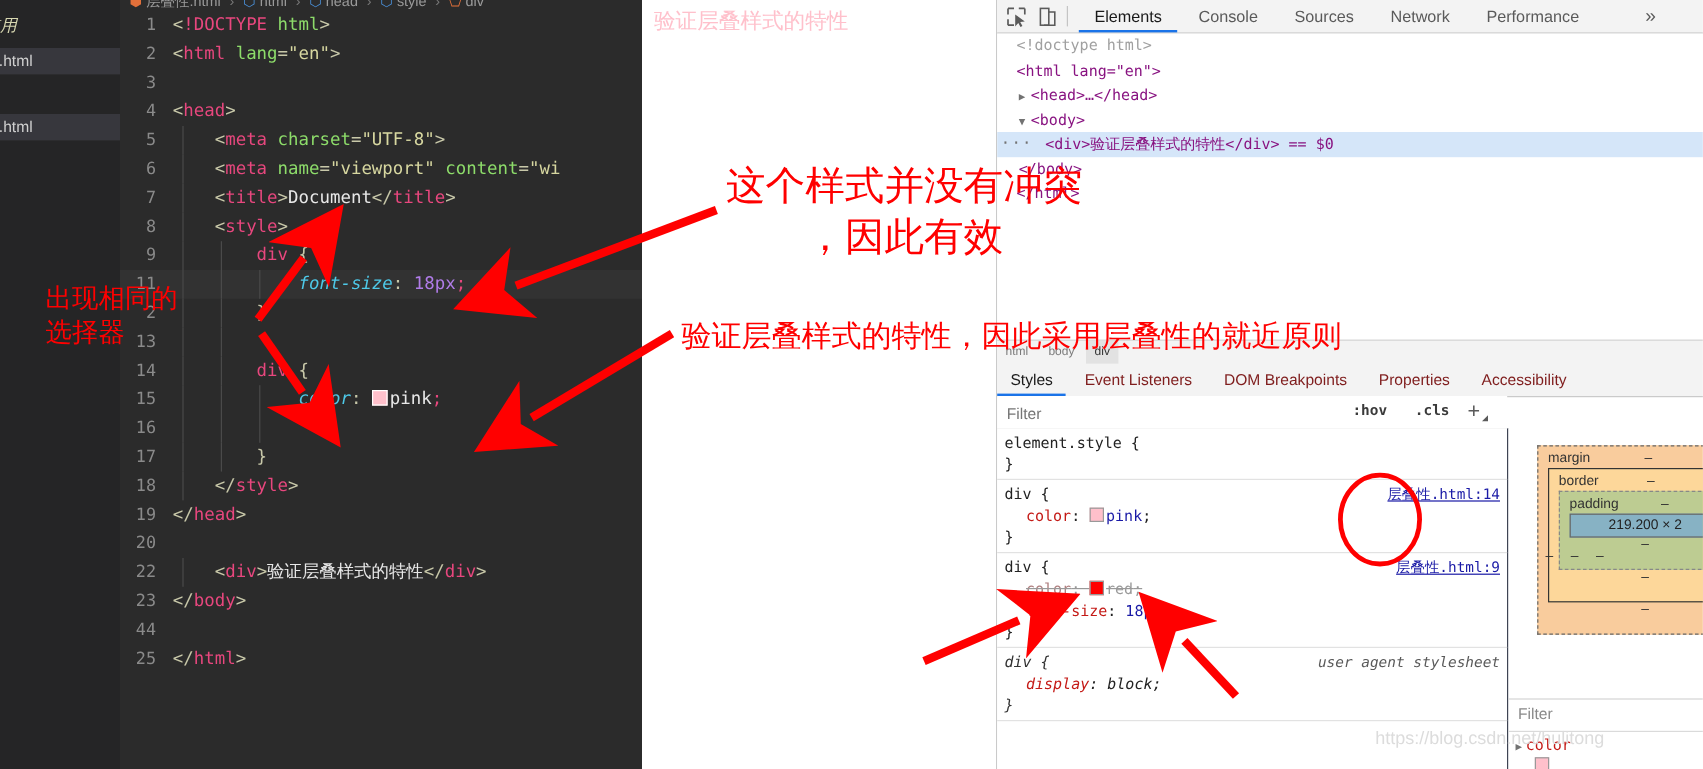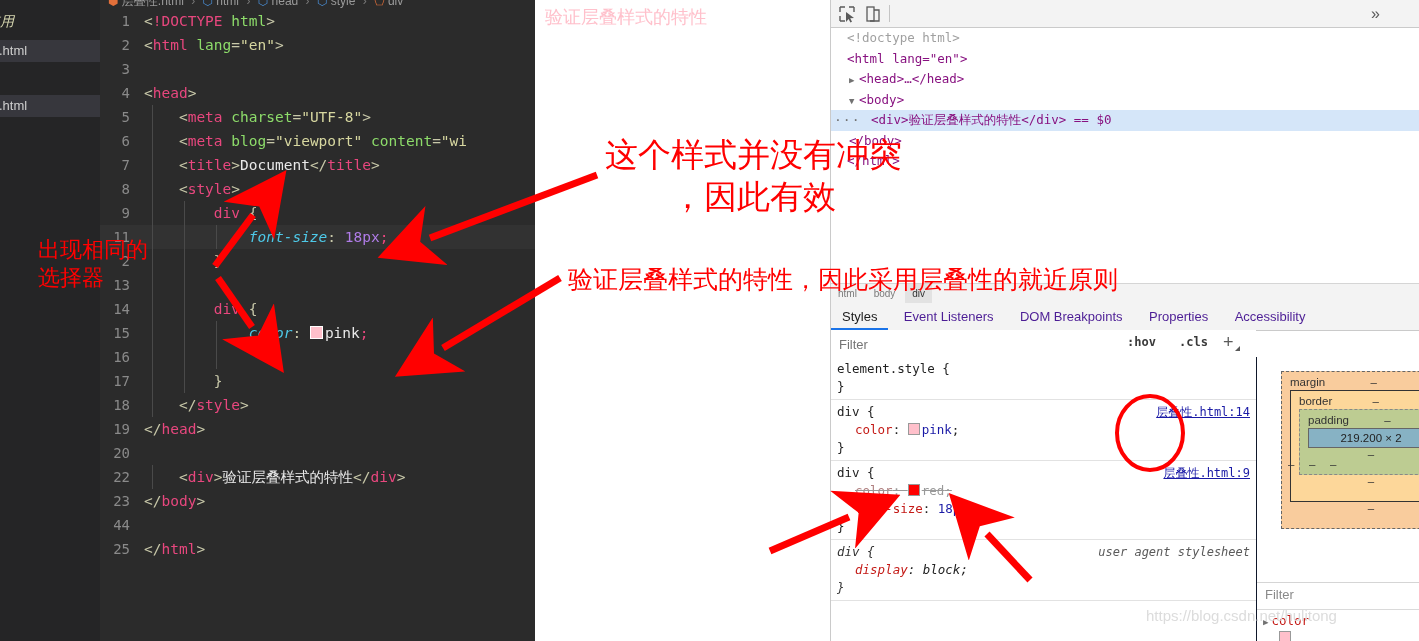--- a/index.html
+++ b/index.html
@@ -153,21 +153,21 @@
   .node-crumbs span { display: inline-block; padding: 0 7px; height: 20px; }
   .node-crumbs span.cur { background: #e2e2e2; color: #333; }
 
   
   .styles-tabs {
     position: absolute; left: 0; top: 303px; width: 589px; height: 27px;
     border-bottom: 1px solid #cacaca; background: #f3f3f3;
   }
   .st-tab {
     display: inline-block; height: 27px; line-height: 27px;
-    padding: 0 11px; font-size: 13px; color: #4c1d95; box-sizing: border-box;
+    padding: 0 11px; font-size: 13px; color: #7f1d1d; box-sizing: border-box;
   }
   .st-tab.active { color: #1a1a1a; border-bottom: 2px solid #1a73e8; }
 
   
   .filter-bar {
     position: absolute; left: 0; top: 330px; width: 425px; height: 27px;
     border-bottom: 1px solid #dadada; background: #fff;
   }
   .filter-input {
     position: absolute; left: 6px; top: 4px; width: 280px; height: 19px;
@@ -336,21 +336,21 @@
         <div class="cline"><span class="lnum">1</span><span class="t-punct">&lt;</span><span class="t-doct">!DOCTYPE</span> <span class="t-attr">html</span><span class="t-punct">&gt;</span></div>
 
         <div class="cline"><span class="lnum">2</span><span class="t-punct">&lt;</span><span class="t-tag">html</span> <span class="t-attr">lang</span><span class="t-punct">=</span><span class="t-str">"en"</span><span class="t-punct">&gt;</span></div>
 
         <div class="cline"><span class="lnum">3</span></div>
 
         <div class="cline"><span class="lnum">4</span><span class="t-punct">&lt;</span><span class="t-tag">head</span><span class="t-punct">&gt;</span></div>
 
         <div class="cline"><span class="lnum">5</span><span class="ind-guide" style="left:52px"></span>    <span class="t-punct">&lt;</span><span class="t-tag">meta</span> <span class="t-attr">charset</span><span class="t-punct">=</span><span class="t-str">"UTF-8"</span><span class="t-punct">&gt;</span></div>
 
-        <div class="cline"><span class="lnum">6</span><span class="ind-guide" style="left:52px"></span>    <span class="t-punct">&lt;</span><span class="t-tag">meta</span> <span class="t-attr">blog</span><span class="t-punct">=</span><span class="t-str">"viewport"</span> <span class="t-attr">content</span><span class="t-punct">=</span><span class="t-str">"wi</span></div>
+        <div class="cline"><span class="lnum">6</span><span class="ind-guide" style="left:52px"></span>    <span class="t-punct">&lt;</span><span class="t-tag">meta</span> <span class="t-attr">name</span><span class="t-punct">=</span><span class="t-str">"viewport"</span> <span class="t-attr">content</span><span class="t-punct">=</span><span class="t-str">"wi</span></div>
 
         <div class="cline"><span class="lnum">7</span><span class="ind-guide" style="left:52px"></span>    <span class="t-punct">&lt;</span><span class="t-tag">title</span><span class="t-punct">&gt;</span><span class="t-text">Document</span><span class="t-punct">&lt;/</span><span class="t-tag">title</span><span class="t-punct">&gt;</span></div>
 
         <div class="cline"><span class="lnum">8</span><span class="ind-guide" style="left:52px"></span>    <span class="t-punct">&lt;</span><span class="t-tag">style</span><span class="t-punct">&gt;</span></div>
 
         <div class="cline"><span class="lnum">9</span><span class="ind-guide" style="left:52px"></span><span class="ind-guide" style="left:84px"></span>        <span class="t-sel">div</span> <span class="t-brace">{</span></div>
 
 
         <div class="cline hl"><span class="lnum">11</span><span class="ind-guide" style="left:52px"></span><span class="ind-guide" style="left:84px"></span><span class="ind-guide" style="left:116px"></span>            <span class="t-prop">font-size</span><span class="t-punct">: </span><span class="t-num">18px</span><span class="t-semi">;</span></div>
 
@@ -393,20 +393,27 @@
     <div class="dt-toolbar">
       <svg class="dt-icon insp" viewBox="0 0 20 20">
         <path d="M3 3 h5 M3 3 v5 M17 3 h-5 M17 3 v5 M3 17 h5 M3 17 v-5" stroke="#5a5a5a" stroke-width="1.4" fill="none"></path>
         <path d="M9 8 L9 18 L11.6 15.1 L13.4 18.6 L15 17.7 L13.2 14.3 L17 14 Z" fill="#5a5a5a"></path>
       </svg>
       <svg class="dt-icon device" viewBox="0 0 20 20">
         <rect x="4" y="3" width="7" height="14" stroke="#5a5a5a" stroke-width="1.3" fill="none"></rect>
         <path d="M11 6 h5 v11 h-9" stroke="#5a5a5a" stroke-width="1.3" fill="none"></path>
       </svg>
       <div class="dt-sep"></div>
+      <div class="dt-tabs">
+        <span class="dt-tab active">Elements</span>
+        <span class="dt-tab">Console</span>
+        <span class="dt-tab">Sources</span>
+        <span class="dt-tab">Network</span>
+        <span class="dt-tab">Performance</span>
+      </div>
       <div class="dt-more">»</div>
     </div>
 
     <div class="dom-tree">
       <div class="dom-row" style="padding-left:16px"><span class="d-com">&lt;!doctype html&gt;</span></div>
       <div class="dom-row" style="padding-left:16px"><span class="d-tag">&lt;html lang="en"&gt;</span></div>
       <div class="dom-row" style="padding-left:18px"><span class="tri">▶</span><span class="d-tag">&lt;head&gt;…&lt;/head&gt;</span></div>
       <div class="dom-row" style="padding-left:18px"><span class="tri">▼</span><span class="d-tag">&lt;body&gt;</span></div>
       <div class="dom-row sel" style="padding-left:40px"><span class="ellipsis-dots">···</span><span class="d-tag">&lt;div&gt;验证层叠样式的特性&lt;/div&gt; == $0</span></div>
       <div class="dom-row" style="padding-left:18px"><span class="d-tag">&lt;/body&gt;</span></div>

